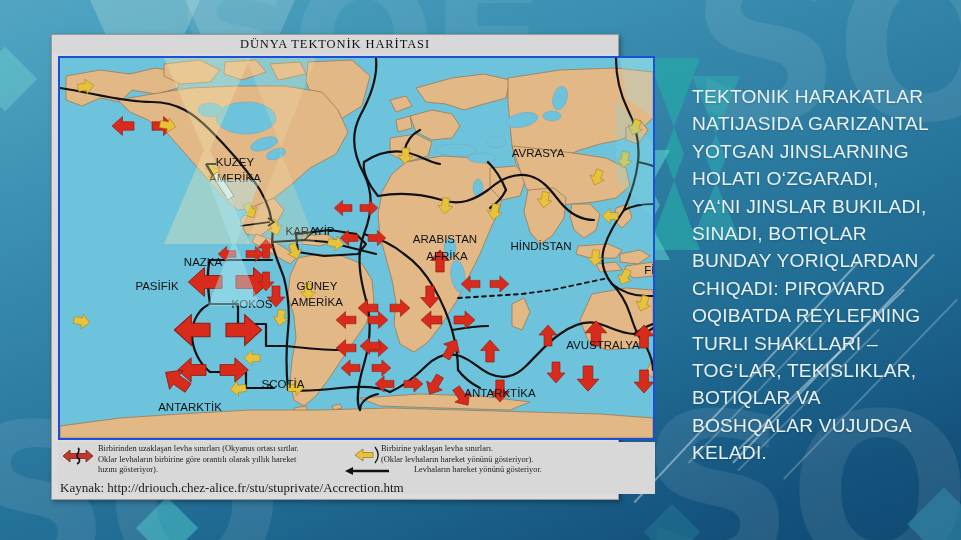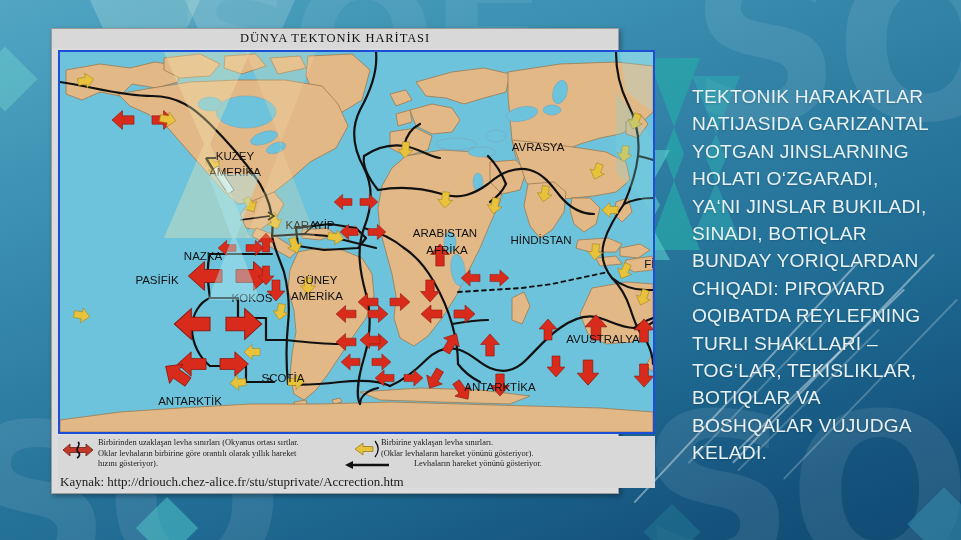--- a/index.html
+++ b/index.html
@@ -25,21 +25,21 @@
 
   .streak{position:absolute;background:rgba(255,255,255,0.40);
           transform-origin:0 0;pointer-events:none;border-radius:2px;}
   .streak.dim{background:rgba(255,255,255,0.22);}
 
   .chev{position:absolute;pointer-events:none;}
   .diamond{position:absolute;pointer-events:none;transform:rotate(45deg);}
 
   
   #mapPanel{
-    position:absolute;left:51px;top:28px;width:568px;height:466px;
+    position:absolute;left:51px;top:34px;width:568px;height:466px;
     background:#dcdcdc;border:1px solid #9b9b9b;
     box-shadow:2px 2px 5px rgba(0,0,0,0.35);
     box-sizing:border-box;
   }
   #mapTitle{
     height:19px;line-height:19px;text-align:center;
     font-family:"Liberation Serif",serif;font-size:12.5px;
     letter-spacing:.9px;color:#111;background:#d8d8d8;
   }
   #mapCanvasWrap{

